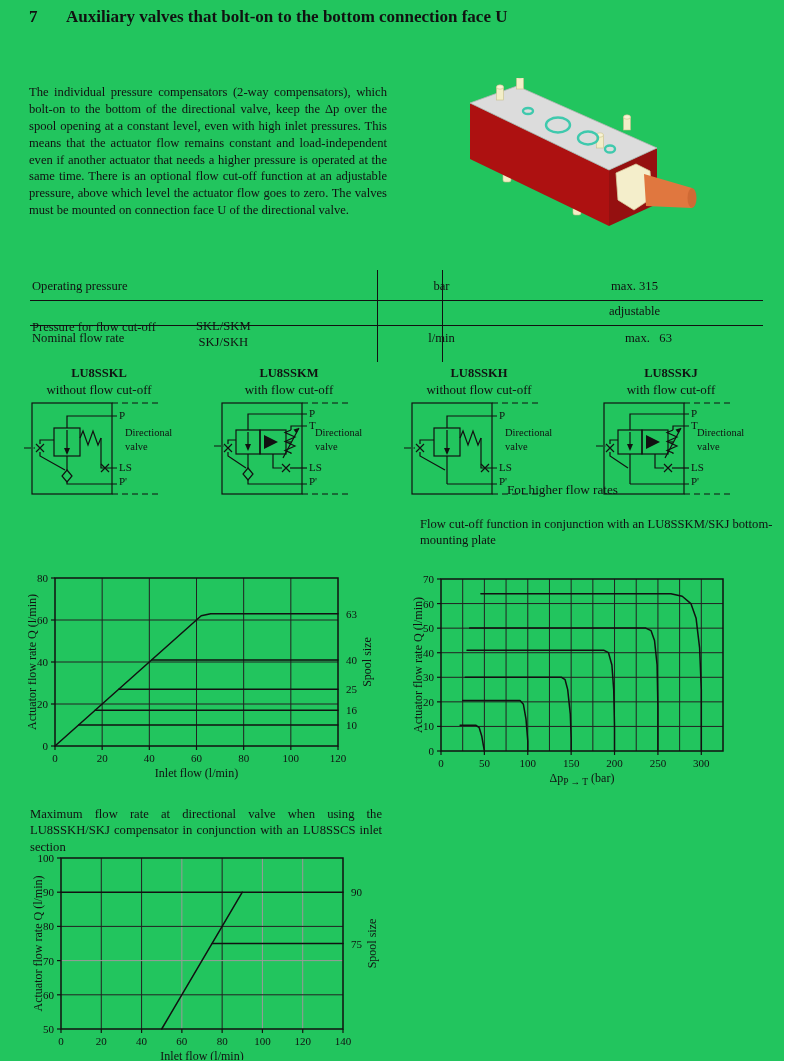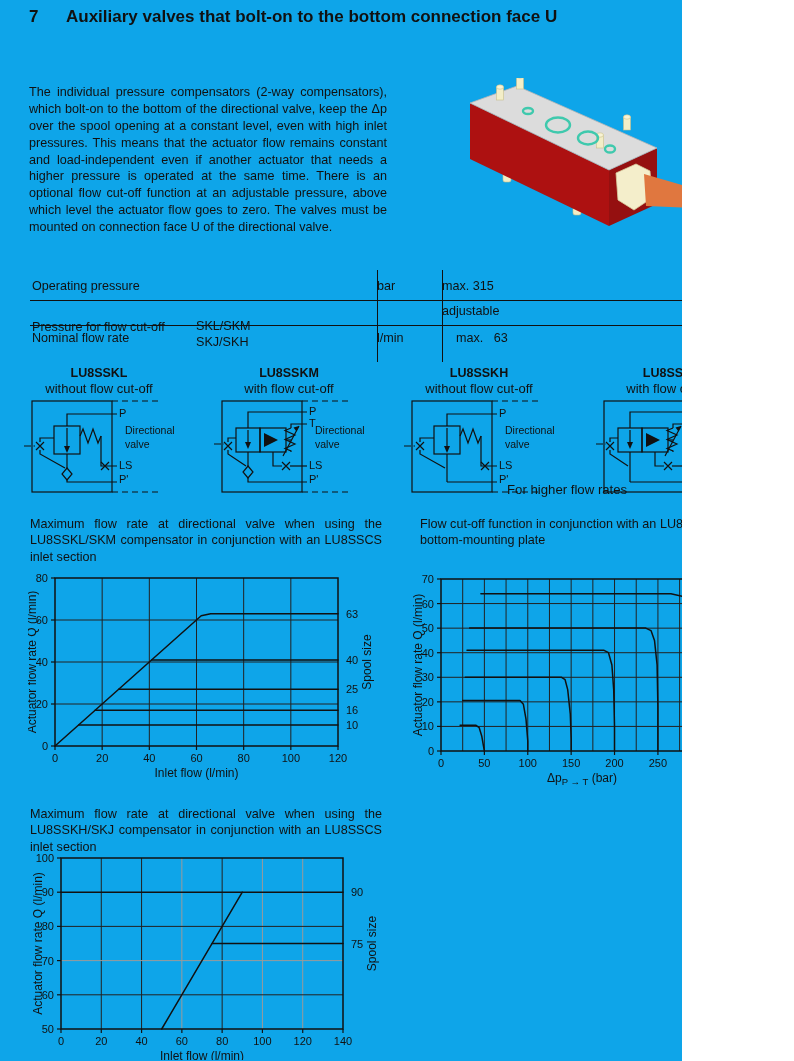--- a/index.html
+++ b/index.html
@@ -1,27 +1,27 @@
 <!DOCTYPE html>
 <html><head>
 <meta charset="utf-8">
 <style>
   html,body{margin:0;padding:0;background:#ffffff;}
-  .page{position:relative;width:682px;height:1061px;background:#0ea5e9;
-        font-family:Liberation Sans, sans-serif;color:#111;overflow:hidden;}
+  .page{position:relative;width:784px;height:1061px;background:#22c55e;
+        font-family:Liberation Serif, serif;color:#111;overflow:hidden;}
   .abs{position:absolute;}
   .h1{font-size:17px;font-weight:bold;white-space:nowrap;}
   .h1 .num{display:inline-block;width:37px;}
   .h2{font-size:14.5px;font-weight:bold;white-space:nowrap;}
   .h2 .num{display:inline-block;width:40px;}
   .intro{font-size:12.6px;line-height:1.34;text-align:justify;}
   .tline{border-top:1.4px solid #111;height:0;}
   .vline{border-left:1.2px solid #111;width:0;}
-  .cell{font-size:12.6px;line-height:15.5px;}
-  .ctr{}
+  .cell{font-size:12.6px;line-height:15.5px;text-align:center;}
+  .ctr{padding-left:32px;}
   .prewrap{white-space:pre;}
   .dcell{position:absolute;width:162px;top:366px;}
   .dtitle{font-size:12.5px;font-weight:bold;text-align:center;width:150px;}
   .dsub{font-size:13px;text-align:center;width:150px;margin-top:1px;}
   .schem{display:block;margin-top:2px;}
   .sl path,.sl rect,.sl polyline{fill:none;stroke:#111;stroke-width:1.2px;}
   .sl polygon{fill:none;stroke:#111;stroke-width:1.2px;}
   .sl polygon.f{fill:#111;stroke:none;}
   .port{font-size:11px;fill:#111;dominant-baseline:middle;}
   .note{font-size:10.5px;fill:#111;}
@@ -240,21 +240,20 @@
       <text x="95" y="26" class="port">T</text>
       <text x="95" y="68" class="port">LS</text>
       <text x="95" y="82" class="port">P'</text>
       <text x="101" y="36" class="note">Directional</text>
       <text x="101" y="50" class="note">valve</text>
     </svg>
   </div>
 
   <div class="abs hfnote" style="left:507px;top:482px;">For higher flow rates</div>
 
-  <div class="abs cap" style="left:30px;top:516px;width:352px;">Maximum flow rate at directional valve when using the LU8SSKL/SKM compensator in conjunction with an LU8SSCS inlet section</div>
   <svg id="svgA" class="abs chart" style="left:28px;top:574px;" width="360" height="212">
       <line x1="74.16666666666666" x2="74.16666666666666" y1="4" y2="172" stroke="#222" stroke-width="1"></line>
       <line x1="121.33333333333333" x2="121.33333333333333" y1="4" y2="172" stroke="#222" stroke-width="1"></line>
       <line x1="168.5" x2="168.5" y1="4" y2="172" stroke="#222" stroke-width="1"></line>
       <line x1="215.66666666666666" x2="215.66666666666666" y1="4" y2="172" stroke="#222" stroke-width="1"></line>
       <line x1="262.83333333333337" x2="262.83333333333337" y1="4" y2="172" stroke="#222" stroke-width="1"></line>
       <line x1="27" x2="310" y1="130" y2="130" stroke="#222" stroke-width="1"></line>
       <line x1="27" x2="310" y1="88" y2="88" stroke="#222" stroke-width="1"></line>
       <line x1="27" x2="310" y1="46" y2="46" stroke="#222" stroke-width="1"></line>
       <polyline points="27.0,172.0 173.2,41.8 182.7,39.7 310.0,39.7" fill="none" stroke="#111" stroke-width="1.5" stroke-linejoin="round" stroke-linecap="round"></polyline>

